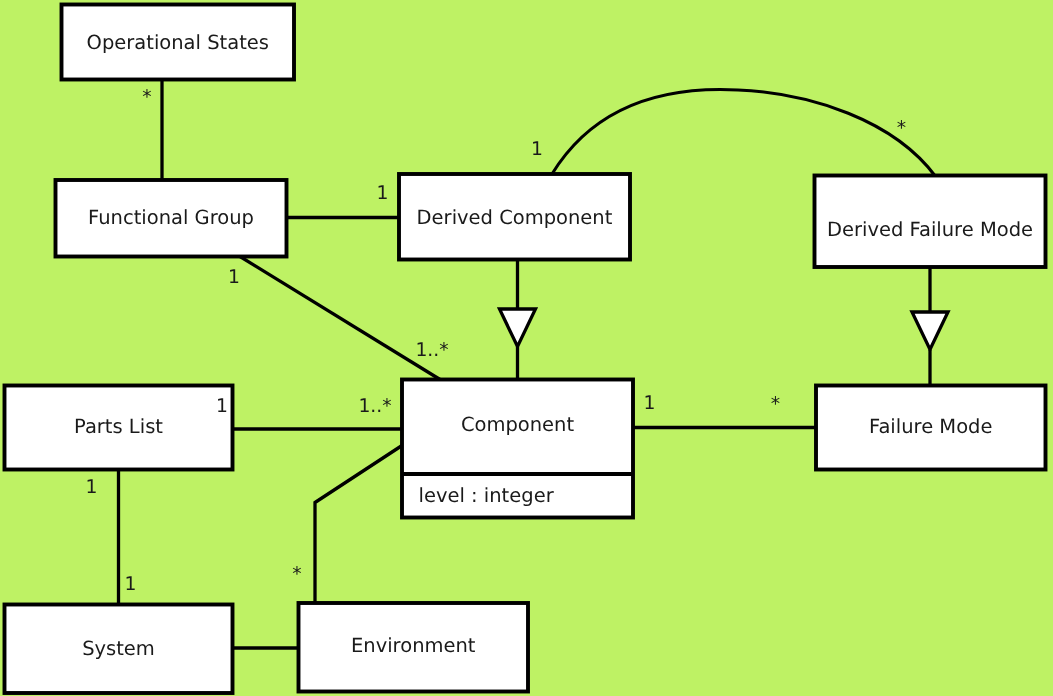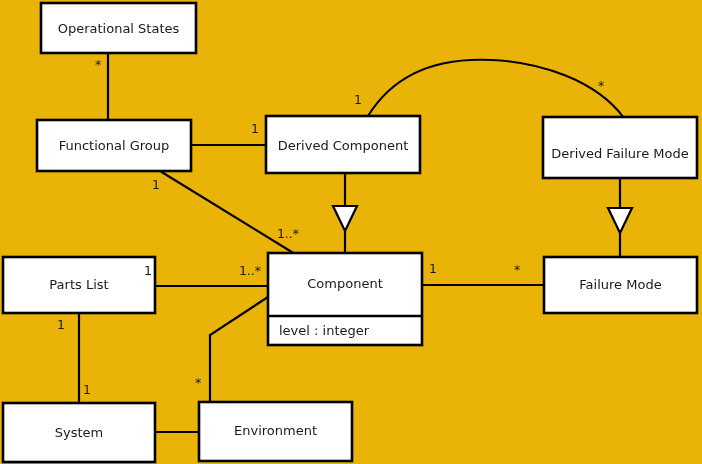--- a/index.html
+++ b/index.html
@@ -5,21 +5,21 @@
 <style>
   html, body {
     margin: 0;
     padding: 0;
     background: #ffffff;
   }
   #diagram-root {
     position: relative;
     width: 702px;
     height: 464px;
-    background: #eab308;
+    background: #bef264;
     font-family: "DejaVu Sans", sans-serif;
     overflow: hidden;
   }
   #uml-svg {
     position: absolute;
     left: 0;
     top: 0;
     width: 702px;
     height: 464px;
   }

